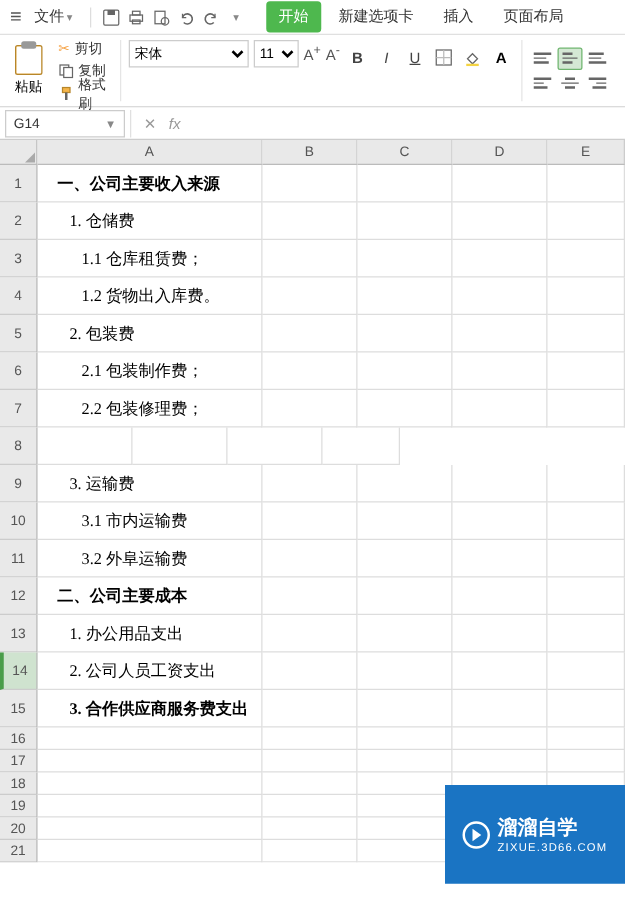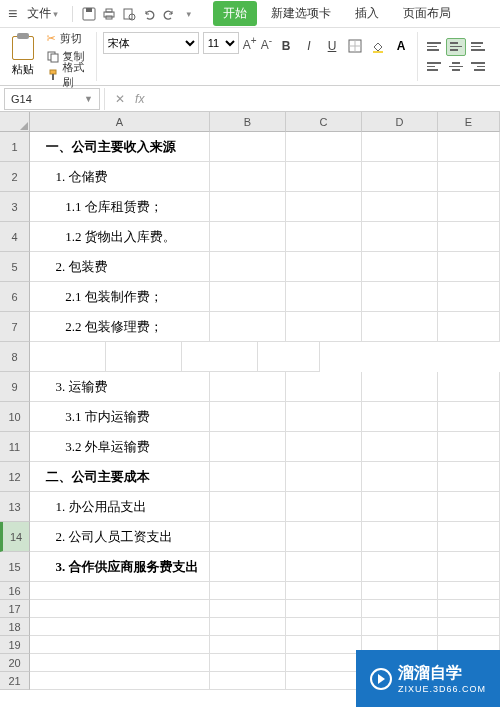--- a/index.html
+++ b/index.html
@@ -59,21 +59,21 @@
 
 .body-row { display:flex; }
 .row-h { width:30px; border-right:1px solid #bbb; border-bottom:1px solid #ccc; background:#e9e9e9; display:flex; align-items:center; justify-content:center; font-size:11px; color:#555; }
 .row-h.sel { background:#cfe3cf; border-left:3px solid #4a9d4a; width:30px; padding-left:0; box-sizing:border-box; }
 .cell { border-right:1px solid #ddd; border-bottom:1px solid #ddd; display:flex; align-items:center; padding:0 6px; font-size:13px; color:#000; font-family: "SimSun","宋体",serif; }
 .hrow-tall .row-h, .hrow-tall .cell { height:30px; }
 .hrow-short .row-h, .hrow-short .cell { height:18px; }
 .cell.bold { font-weight:bold; }
 
 
-.watermark { position:absolute; right:0; bottom:20px; background:#1a74c3; color:#fff; display:flex; align-items:center; gap:6px; padding:13px 14px; font-size:16px; font-weight:bold; }
+.watermark { position:absolute; right:0; bottom:20px; background:#1a74c3; color:#fff; display:flex; align-items:center; gap:6px; padding:24px 14px; font-size:16px; font-weight:bold; }
 .watermark .play { width:22px; height:22px; border:2px solid #fff; border-radius:50%; display:flex; align-items:center; justify-content:center; }
 .watermark .play::before { content:""; border-left:7px solid #fff; border-top:5px solid transparent; border-bottom:5px solid transparent; margin-left:2px; }
 .watermark .sub { font-size:9px; display:block; font-weight:normal; letter-spacing:1px; }
 
 svg { display:block; }
 </style>
 </head>
 <body>
 
 <div class="menubar">

